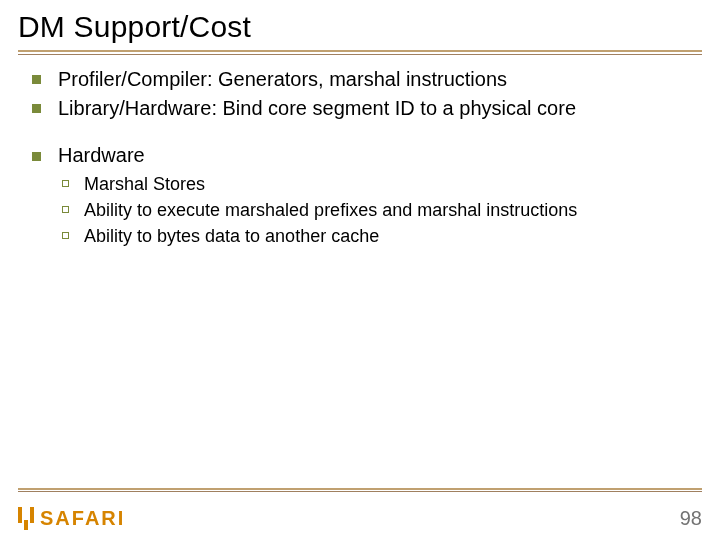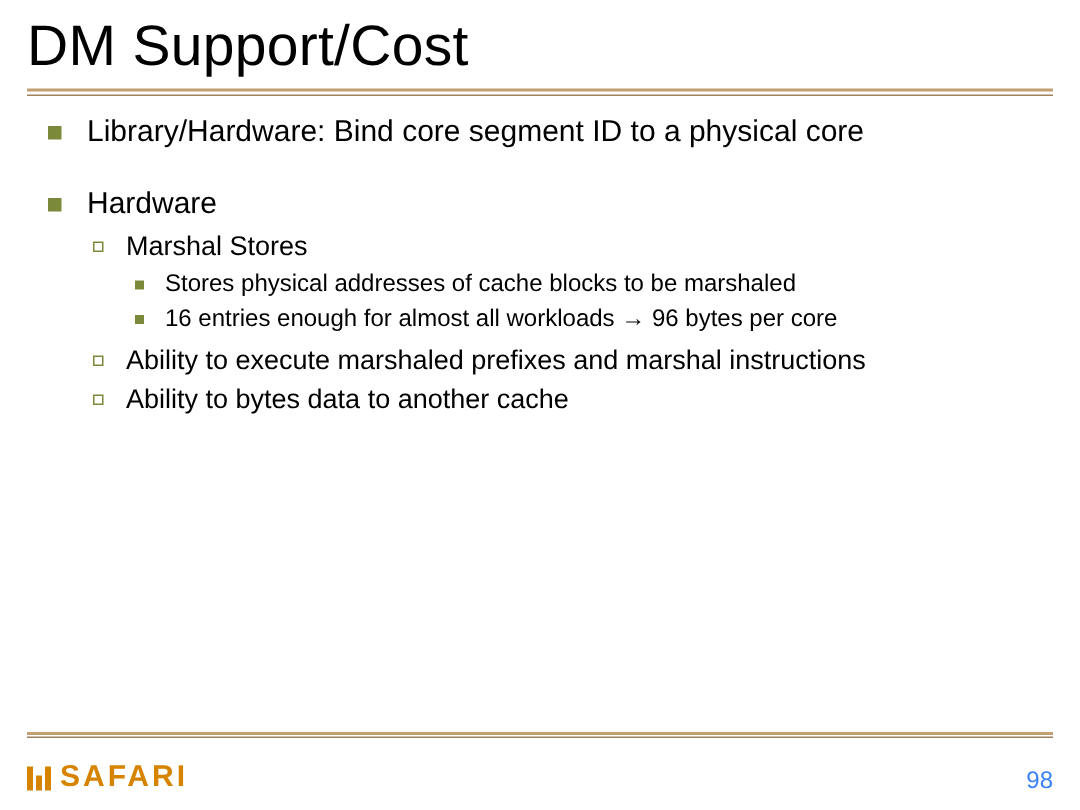--- a/index.html
+++ b/index.html
@@ -15,21 +15,21 @@
   .slide {
     position: relative;
     width: 720px;
     height: 540px;
     box-sizing: border-box;
   }
   .title-wrap {
     padding: 10px 18px 6px 18px;
   }
   .title {
-    font-size: 38px;
+    font-size: 30px;
     font-weight: 400;
     letter-spacing: 0.2px;
   }
   .hr-thin {
     border: none;
     border-top: 1.5px solid #a08060;
     margin: 2px 18px 0 18px;
   }
   .hr-thick {
     border: none;
@@ -132,65 +132,61 @@
     justify-content: space-between;
     align-items: flex-end;
   }
   .logo {
     font-family: Verdana, Geneva, sans-serif;
     font-size: 20px;
     font-weight: 700;
     letter-spacing: 2px;
     color: #d68400;
     display: flex;
-    align-items: center;
   }
   .logo .bars {
     display: inline-flex;
     gap: 2px;
     margin-right: 6px;
   }
   .logo .bars span {
     width: 4px;
     height: 16px;
     background: #d68400;
     display: inline-block;
   }
   .logo .bars span.short {
     height: 10px;
     align-self: flex-end;
   }
   .pagenum {
-    font-size: 16px;
-    color: #3b82f6;
+    font-size: 20px;
+    color: #737373;
   }
 </style>
 </head>
 <body>
 
 <div class="slide">
 
   <div class="title-wrap">
     <div class="title">DM Support/Cost</div>
   </div>
   <hr class="hr-thick">
   <hr class="hr-thin">
 
   <div class="body">
     <ul class="lvl1">
+      <li><span>Profiler/Compiler: Generators, marshal instructions</span></li>
       <li><span>Library/Hardware: Bind core segment ID to a physical core</span></li>
       <li class="gap-before">
         <span>Hardware</span>
         <ul class="lvl2 gap">
           <li>
             <span>Marshal Stores</span>
-            <ul class="lvl3">
-              <li><span>Stores physical addresses of cache blocks to be marshaled</span></li>
-              <li><span>16 entries enough for almost all workloads → 96 bytes per core</span></li>
-            </ul>
           </li>
           <li><span>Ability to execute marshaled prefixes and marshal instructions</span></li>
           <li><span>Ability to bytes data to another cache</span></li>
         </ul>
       </li>
     </ul>
   </div>
 
   <div class="footer-rule-wrap">
     <hr class="footer-rule-1">

